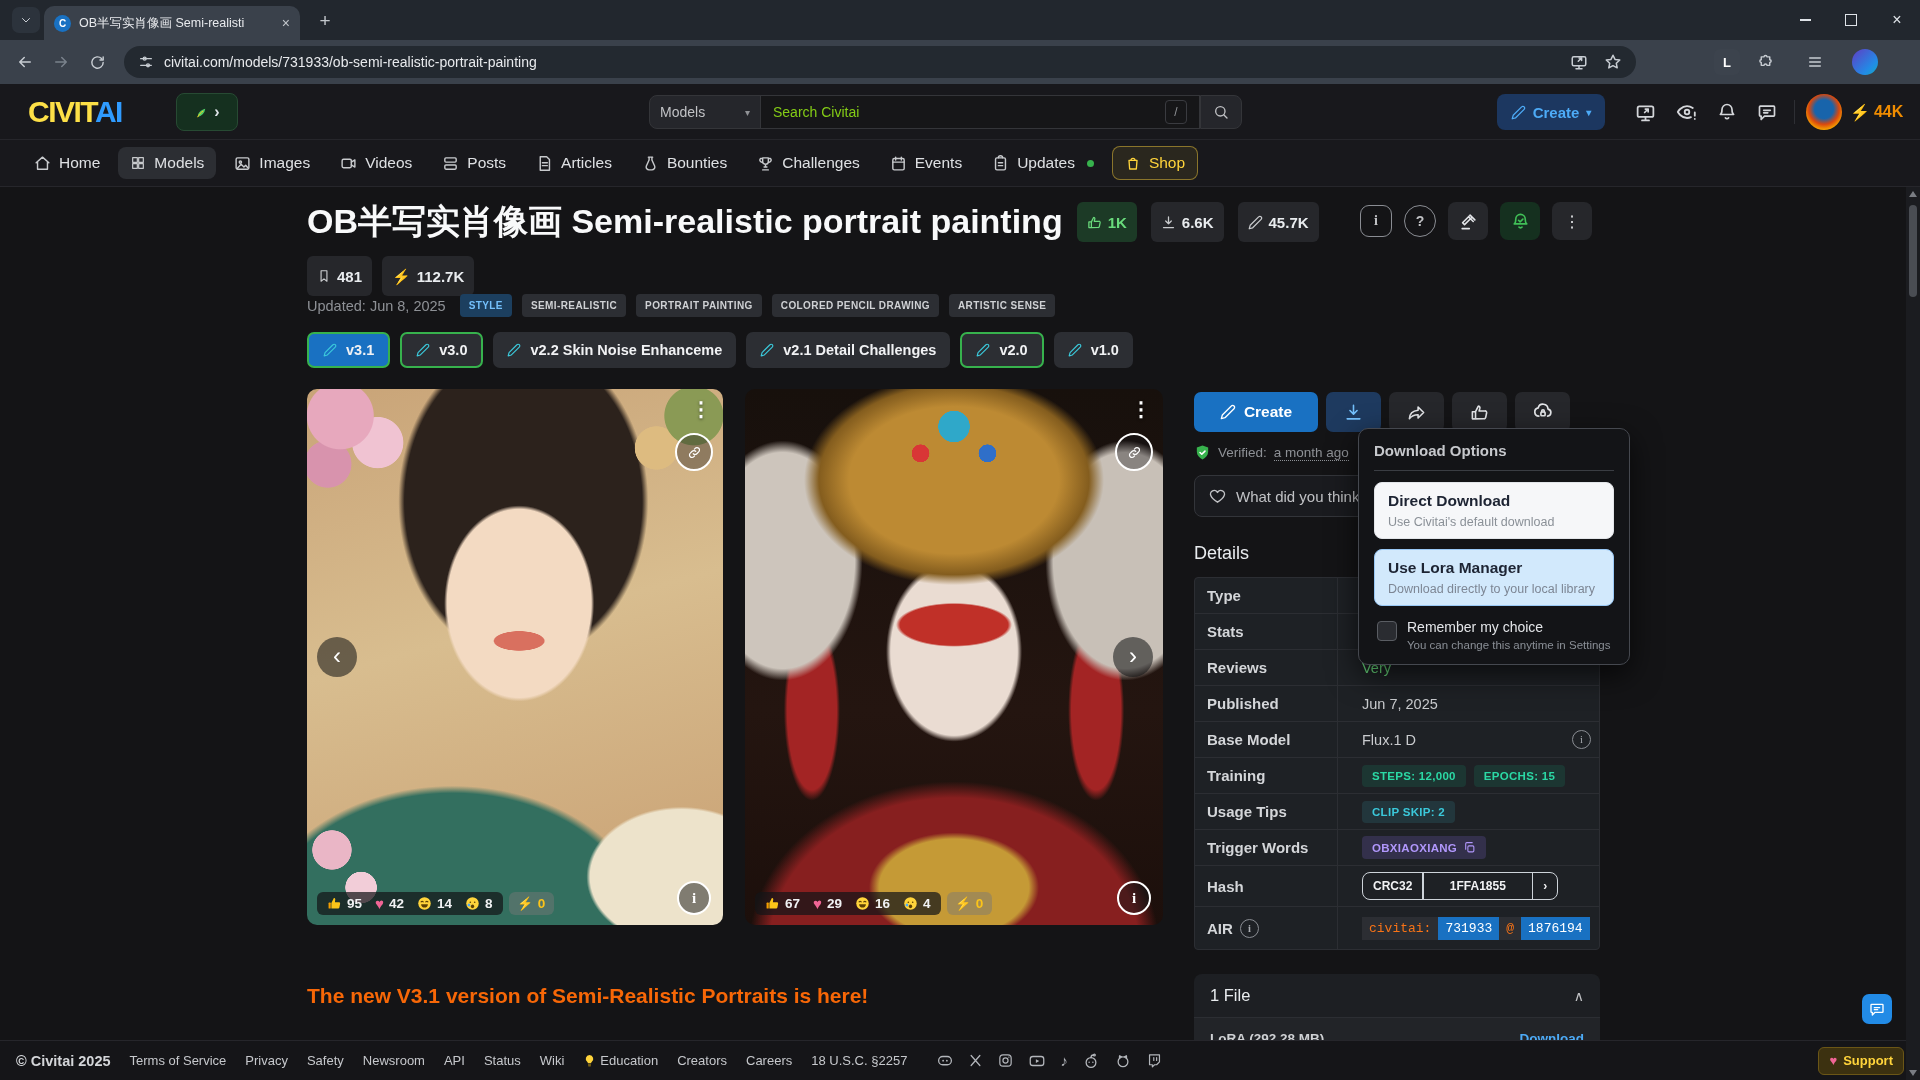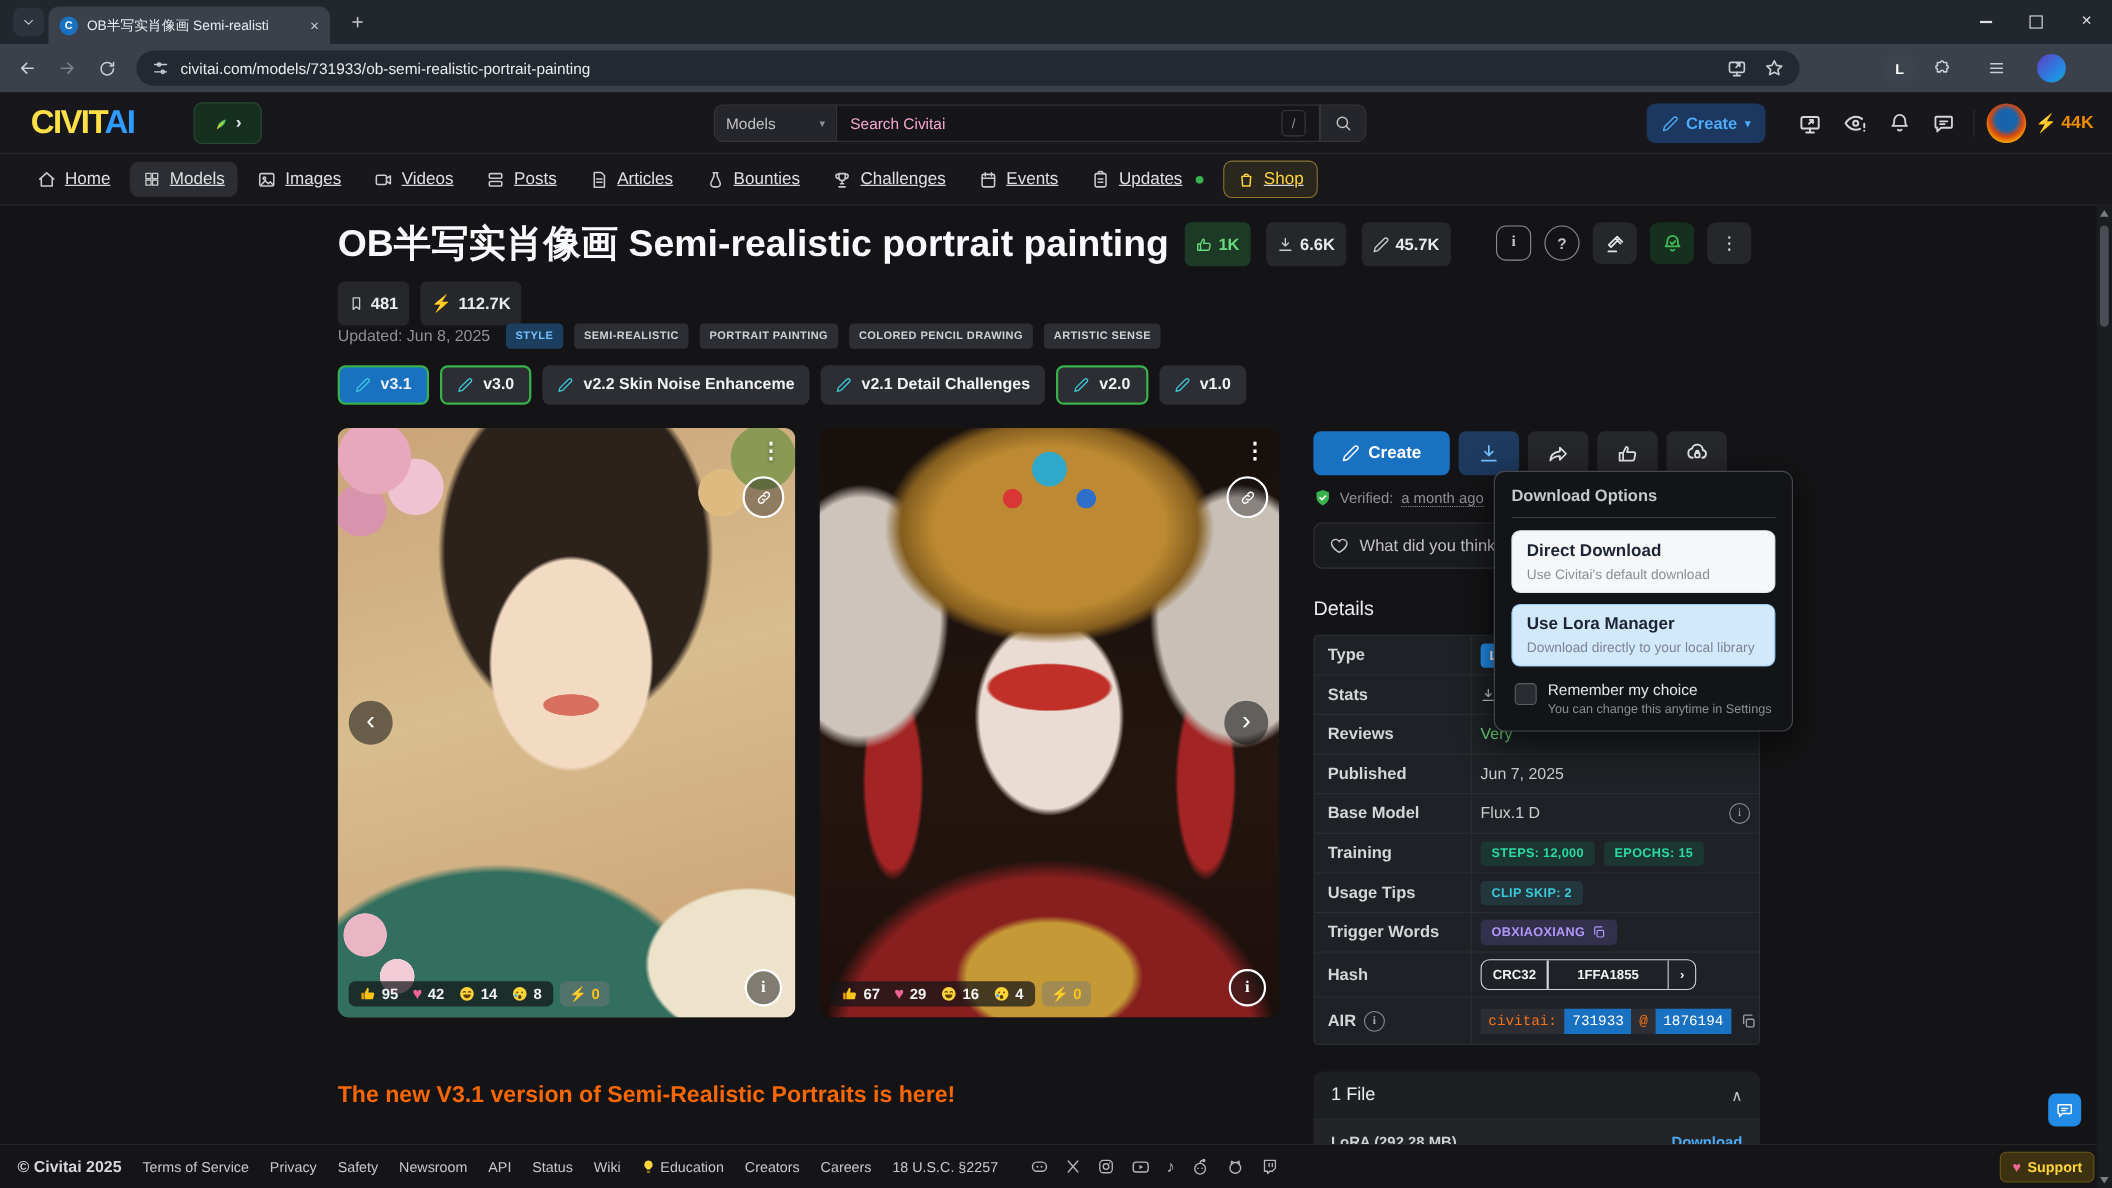--- a/index.html
+++ b/index.html
@@ -40,41 +40,41 @@
   .logo{position:absolute;left:28px;top:11px;font-size:30px;font-weight:900;letter-spacing:-1.5px;}
   .logo .c1{color:#fde047;} .logo .c2{color:#2f9bff;}
   .promo{position:absolute;left:176px;top:9px;width:62px;height:38px;border-radius:8px;
     background:#15301f;border:1px solid #274a33;display:flex;align-items:center;justify-content:center;gap:5px;box-sizing:border-box;}
   .promochev{color:#dfe3e8;font-size:16px;font-weight:bold;}
   .searchsel{position:absolute;left:649px;top:11px;width:112px;height:34px;background:#25262b;
     border:1px solid #343539;border-radius:8px 0 0 8px;display:flex;align-items:center;
     padding:0 10px;box-sizing:border-box;font-size:14px;color:#c1c2c5;gap:6px;}
   .searchinput{position:absolute;left:760px;top:11px;width:440px;height:34px;background:#161618;
     border:1px solid #343539;display:flex;align-items:center;padding:0 12px;box-sizing:border-box;}
-  .placeholder{font-size:14px;color:#f9a8d4;flex:1;}
+  .placeholder{font-size:14px;color:#84cc16;flex:1;}
   .slashkey{width:20px;height:22px;border:1px solid #3a3b40;border-radius:4px;color:#909296;
     font-size:12px;display:flex;align-items:center;justify-content:center;}
   .searchbtn{position:absolute;left:1200px;top:11px;width:42px;height:34px;background:#25262b;
     border:1px solid #343539;border-radius:0 8px 8px 0;display:flex;align-items:center;justify-content:center;
     box-sizing:border-box;color:#c1c2c5;}
   .createbtn{position:absolute;left:1497px;top:10px;width:108px;height:36px;border-radius:8px;
     background:#1c3760;display:flex;align-items:center;justify-content:center;gap:7px;
     color:#4dabf7;font-size:15px;font-weight:600;}
   .hicon{position:absolute;top:17px;width:22px;height:22px;color:#d4d6da;display:flex;align-items:center;justify-content:center;}
   .hsep{position:absolute;left:1794px;top:16px;width:1px;height:24px;background:#2e2f34;}
   .useravatar{position:absolute;left:1806px;top:10px;width:36px;height:36px;border-radius:50%;
     background:radial-gradient(circle at 50% 42%,#1864ab 0 34%,#d9480f 55%,#f59f00 74%,#a8420a 100%);}
   .buzz{position:absolute;left:1850px;top:0;height:56px;display:flex;align-items:center;gap:4px;
     color:#f08c00;font-weight:bold;font-size:16px;}
   .bolt{color:#f59f00;font-size:16px;}
 
   
   .sitenav{position:absolute;left:0;top:140px;width:1920px;height:47px;background:#18181c;
     border-bottom:1px solid #26262b;box-sizing:border-box;display:flex;align-items:center;
-    padding-left:22px;gap:6px;text-decoration:underline;}
+    padding-left:22px;gap:6px;}
   .navitem{display:flex;align-items:center;gap:8px;padding:7px 12px;border-radius:8px;
     font-size:15.5px;color:#dee0e3;}
   .navitem .nicon{color:#c8cacd;display:flex;}
   .navitem.active{background:#2c2e33;}
   .greendot{width:7px;height:7px;border-radius:50%;background:#37b24d;margin-left:4px;}
   .navitem.shop{color:#ffd43b;border:1px solid rgba(255,212,59,.45);background:rgba(255,212,59,.08);}
   .navitem.shop .nicon{color:#ffd43b;}
 
   
   .titlerow{position:absolute;left:307px;top:200px;height:44px;display:flex;align-items:center;gap:14px;}
@@ -167,21 +167,21 @@
   .verifrow{margin-top:12px;display:flex;align-items:center;gap:7px;font-size:13.5px;color:#8e9196;}
   .dotted{border-bottom:1px dotted #8e9196;}
   .feedback{margin-top:14px;height:42px;border:1px solid #33353a;border-radius:8px;background:#1a1b1f;
     display:flex;align-items:center;gap:10px;padding:0 14px;box-sizing:border-box;font-size:15px;color:#c1c2c5;}
   .dtitle{margin-top:26px;font-size:18px;color:#e9ecef;}
   .dtable{margin-top:13px;border:1px solid #2c2e33;border-radius:4px;background:#1e2125;}
   .drow{display:flex;border-top:1px solid #2c2e33;min-height:35px;}
   .drow:first-child{border-top:none;}
   .dlabel{width:118px;flex:0 0 auto;padding:9px 12px;font-size:15px;font-weight:600;color:#d4d6d9;
     border-right:1px solid #2c2e33;display:flex;align-items:center;gap:7px;}
-  .dval{flex:1;padding:6px 8px;font-size:14.5px;color:#c9cbce;display:flex;align-items:center;gap:8px;overflow:hidden;}
+  .dval{flex:1;padding:6px 8px;font-size:14.5px;color:#c9cbce;display:flex;align-items:center;gap:8px;overflow:hidden;margin-left:16px;}
   .bluetag{background:#228be6;color:#fff;font-size:12px;font-weight:bold;border-radius:4px;padding:4px 8px;white-space:nowrap;}
   .tealtag{background:rgba(18,184,134,.14);color:#2bd9a5;font-size:11.5px;font-weight:bold;
     letter-spacing:.3px;border-radius:4px;padding:5px 10px;white-space:nowrap;}
   .cyantag{background:rgba(59,201,219,.13);color:#3bc9db;font-size:11.5px;font-weight:bold;
     letter-spacing:.3px;border-radius:4px;padding:5px 10px;white-space:nowrap;}
   .purpletag{background:rgba(151,117,250,.18);color:#b197fc;font-size:11.5px;font-weight:bold;
     letter-spacing:.3px;border-radius:4px;padding:5px 10px;display:flex;align-items:center;gap:6px;white-space:nowrap;}
   .greenval{color:#69db7c;}
   .hashpill{display:flex;align-items:center;border:1.5px solid #ced4da;border-radius:8px;height:26px;overflow:hidden;}
   .hashseg{padding:0 10px;font-size:12px;font-weight:bold;color:#f1f2f4;display:flex;align-items:center;height:100%;}

